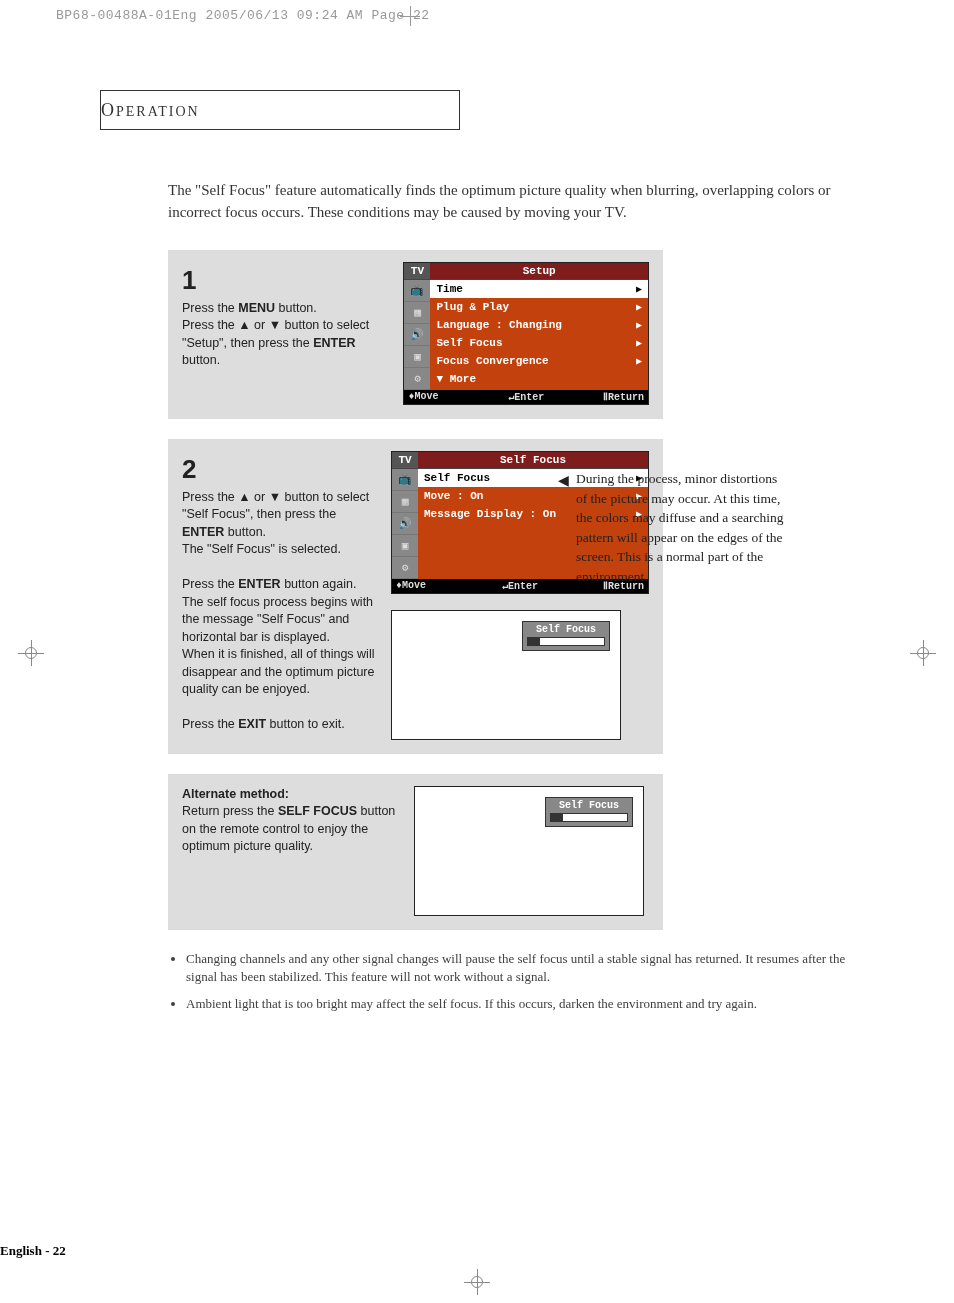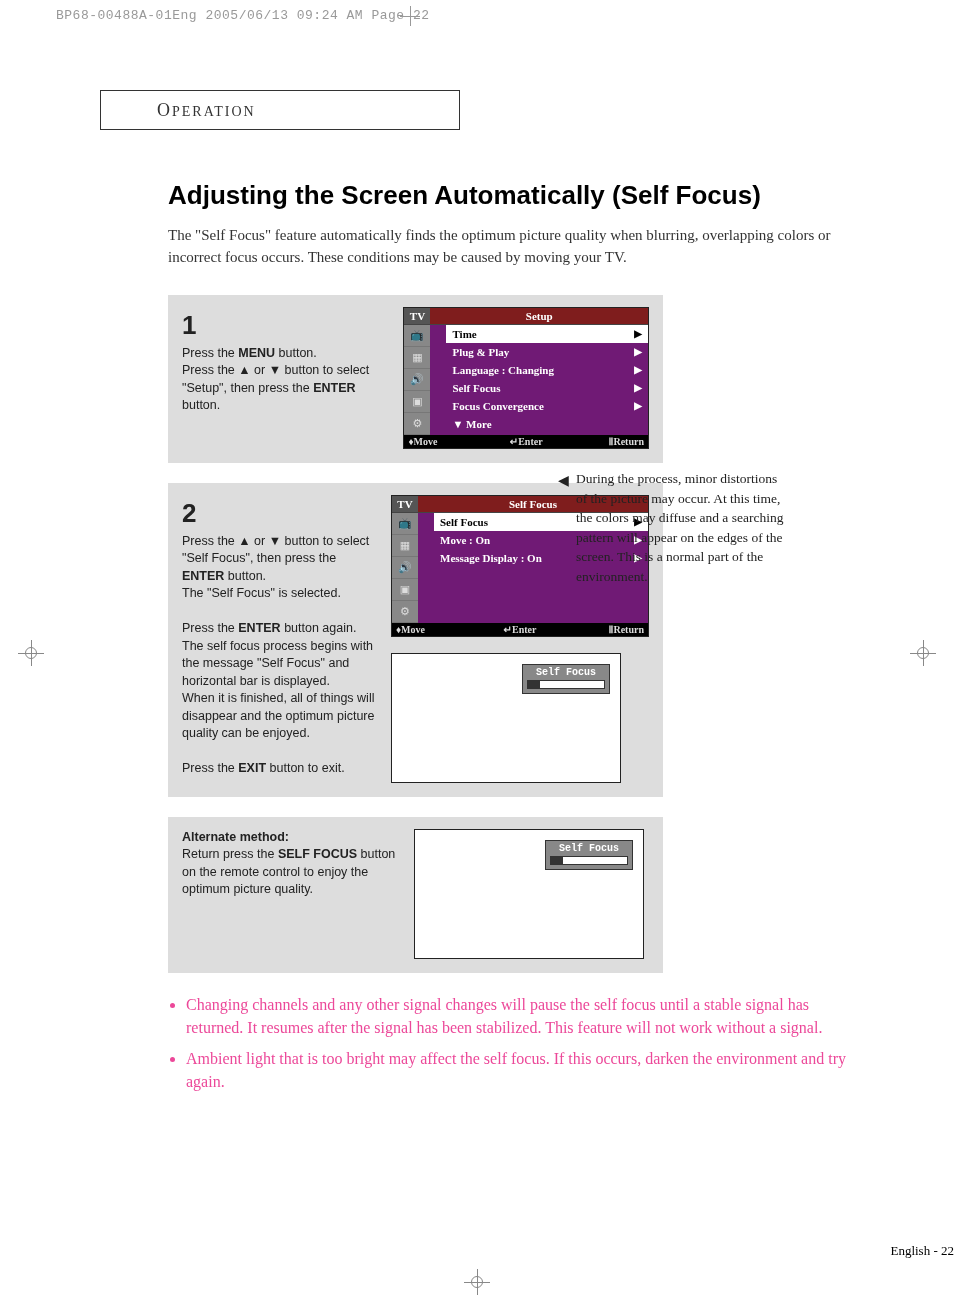--- a/index.html
+++ b/index.html
@@ -39,21 +39,20 @@
     top: 90px;
     left: 100px;
     width: 760px;
   }
   .section-header {
     border: 1px solid #333;
     width: 360px;
     height: 40px;
     display: flex;
     align-items: center;
-    padding-left: 56px;
     font-variant: small-caps;
     letter-spacing: 2px;
     font-size: 18px;
     color: #333;
     margin-bottom: 50px;
   }
   .title {
     font-family: Arial, Helvetica, sans-serif;
     font-weight: bold;
     font-size: 26px;
@@ -92,21 +91,21 @@
     font-family: Arial, Helvetica, sans-serif;
     font-weight: bold;
     font-size: 26px;
     margin-bottom: 2px;
   }
   .osd {
     width: 258px;
     border: 1.5px solid #222;
     background: #777;
     color: #fff;
-    font-family: Liberation Serif, serif;
+    font-family: Liberation Mono, monospace;
     font-size: 11px;
   }
   .osd-title {
     display: flex;
     border-bottom: 1px solid #444;
   }
   .osd-tv {
     background: #555;
     width: 26px;
     text-align: center;
@@ -133,22 +132,21 @@
     height: 22px;
     border-bottom: 1px solid #777;
     display: flex;
     align-items: center;
     justify-content: center;
     font-size: 11px;
     color: #ddd;
   }
   .osd-list {
     flex: 1;
-    background: #701a75;
-    padding-left: 16px;
+    background: #c2410c;
   }
   .osd-item {
     padding: 3px 6px;
     display: flex;
     justify-content: space-between;
     align-items: center;
     font-weight: bold;
   }
   .osd-item.selected {
     background: #fff;
@@ -213,36 +211,37 @@
   .side-note .arrow {
     position: absolute;
     left: -18px;
     top: 2px;
     font-size: 14px;
   }
   .bullets {
     margin-left: 68px;
     margin-top: 16px;
     font-family: Georgia, serif;
-    font-size: 16px;
+    font-size: 13px;
     line-height: 1.45;
-    color: #ec4899;
+    color: #404040;
   }
   .bullets li {
     list-style: disc;
     margin-left: 18px;
     margin-bottom: 8px;
   }
   .footer {
     position: absolute;
     bottom: 44px;
     width: 100%;
-    text-align: right;
+    text-align: left;
     font-family: Georgia, serif;
     font-size: 13px;
+    font-weight: bold;
   }
   .reg-mark {
     position: absolute;
     width: 26px;
     height: 26px;
   }
   .reg-mark::before, .reg-mark::after {
     content: '';
     position: absolute;
     background: #888;
@@ -275,21 +274,20 @@
   </div>
 <div class="reg-mark rm-bottom">
     <div class="circ"></div>
   </div>
 
 <div class="page-content">
   <div class="section-header">
     <span>O<span style="font-size:14px">PERATION</span></span>
   </div>
 
-  <h1 class="title">Adjusting the Screen Automatically (Self Focus)</h1>
   <p class="intro">The "Self Focus" feature automatically finds the optimum picture quality when blurring, overlapping colors or incorrect focus occurs. These conditions may be caused by moving your TV.</p>
 
   <div class="step-box">
     <div class="step-row">
       <div class="step-text">
         <div class="step-num">1</div>
         <span>Press the </span><b>MENU</b><span> button.</span><br>
         <span>Press the ▲ or ▼ button to select "Setup", then press the </span><b>ENTER</b><span> button.</span>
       </div>
       <div class="osd">

